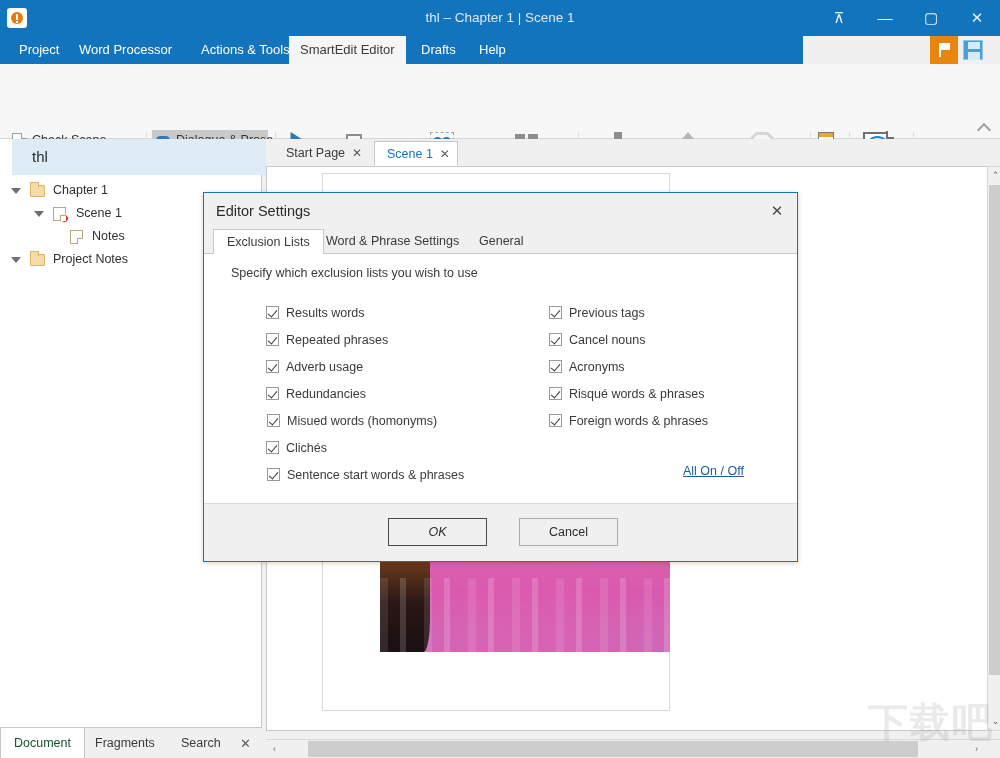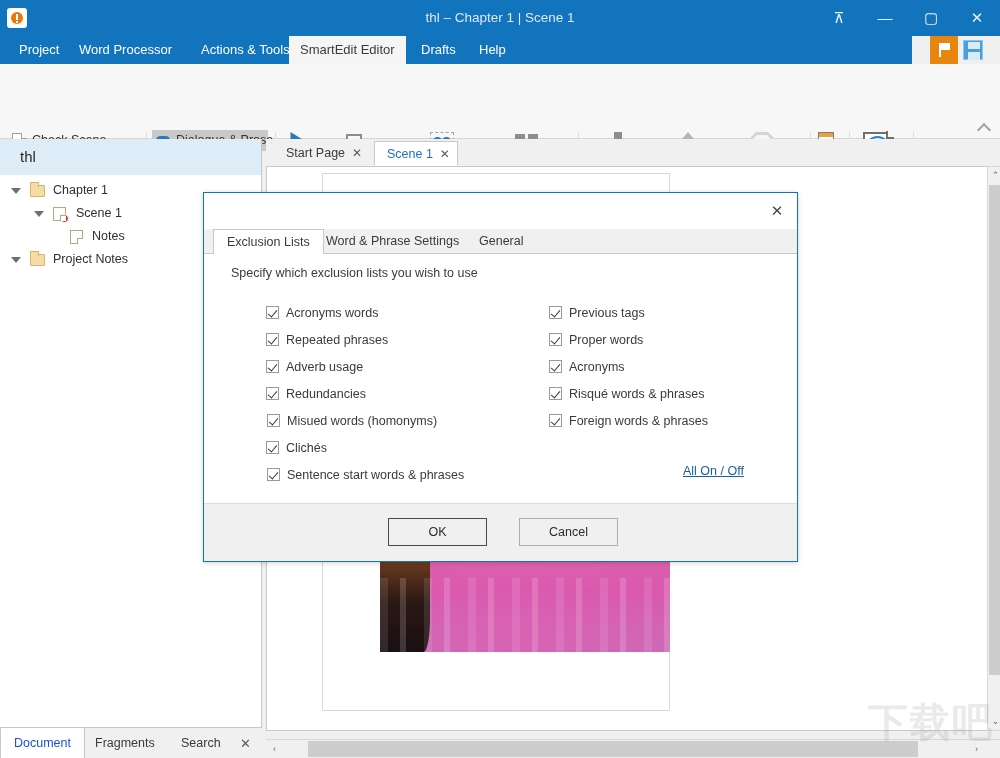--- a/index.html
+++ b/index.html
@@ -37,21 +37,21 @@
     line-height:36px; text-align:center; color:#dce9f5; font-size:13.5px;
   }
   .winbtn{
     position:absolute; top:0; width:46px; height:36px;
     color:#e9f1f9; font-size:15px; line-height:36px; text-align:center;
     cursor:default; user-select:none;
   }
 
   
   .menubar{
-    position:absolute; left:0; top:36px; width:912px; height:28px;
+    position:absolute; left:0; top:36px; width:803px; height:28px;
     background:#1274bc;
   }
   .menuitem{
     position:absolute; top:0; height:28px; line-height:28px;
     color:#ffffff; font-size:13px; padding:0 11px; white-space:nowrap; cursor:default;
   }
   .menuitem.active{ background:#f5f5f5; color:#3a3a3a; }
   .flagbtn{
     position:absolute; left:930px; top:36px; width:28px; height:28px; background:#e8850f;
   }
@@ -162,21 +162,21 @@
     display:inline-block; width:0;height:0;margin-left:4px;vertical-align:middle;
     border-left:4px solid transparent;border-right:4px solid transparent;border-top:4px solid #5a5a5a;
   }
 
   
   .leftpanel{
     position:absolute; left:0; top:139px; width:262px; height:588px;
     background:#ffffff; border-right:1px solid #c8c8c8;
   }
   .proj-header{
-    position:absolute; left:0; top:0; width:261px; height:36px;
+    position:absolute; left:12px; top:0; width:261px; height:36px;
     background:#ddecf7; line-height:36px; padding-left:20px; font-size:15px; color:#2b2b2b;
   }
   .tree{ position:absolute; left:0; top:40px; width:261px; }
   .trow{ position:relative; height:23px; line-height:23px; white-space:nowrap; font-size:12.5px; color:#2f2f2f; cursor:default;}
   .tw{ position:absolute; width:0;height:0;
        border-left:5px solid transparent;border-right:5px solid transparent;border-top:6px solid #6f6f6f;}
   .tf{ position:absolute; width:15px;height:12px; background:#f4dba8; border:1px solid #dcb469; border-radius:1px;}
   .tf:before{content:"";position:absolute;left:-1px;top:-4px;width:7px;height:4px;background:#f4dba8;border:1px solid #dcb469;border-bottom:none;border-radius:1px 1px 0 0;}
   .tp{ position:absolute; width:13px;height:14px; background:#fff; border:1px solid #b9a77e;}
   .tp:after{content:"";position:absolute;right:-1px;bottom:-1px;width:5px;height:5px;background:#fff;border-left:1px solid #b9a77e;border-top:1px solid #b9a77e;}
@@ -185,21 +185,21 @@
 
   
   .lefttabs{
     position:absolute; left:0; top:727px; width:262px; height:31px;
     background:#f0f0f0; border-top:1px solid #c8c8c8;
   }
   .ltab{
     position:absolute; top:0; height:31px; line-height:31px; font-size:12.5px;
     padding:0 13px; color:#3a3a3a; cursor:default;
   }
-  .ltab.active{ background:#ffffff; color:#1d4ed8; border-left:1px solid #c8c8c8; border-right:1px solid #c8c8c8;}
+  .ltab.active{ background:#ffffff; color:#14532d; border-left:1px solid #c8c8c8; border-right:1px solid #c8c8c8;}
   .ltab-x{ position:absolute; left:240px; top:0; height:31px;line-height:31px;color:#5a5a5a;font-size:13px;cursor:default;}
 
   
   .rightarea{
     position:absolute; left:266px; top:139px; width:738px; height:619px; background:#f0f0f0;
   }
   .doctabs{
     position:absolute; left:0; top:0; width:738px; height:27px; background:#f0f0f0;
   }
   .dtab{
@@ -301,21 +301,21 @@
     text-decoration:underline; cursor:pointer;
   }
   .modal-footer{
     position:absolute; left:0; bottom:0; width:593px; height:58px; background:#f0f0f0;
     border-top:1px solid #dcdcdc;
   }
   .dlgbtn{
     position:absolute; top:14px; width:99px; height:28px; line-height:26px; text-align:center;
     font-size:12.5px; color:#2b2b2b; background:#f0f0f0; border:1px solid #adadad; cursor:default;
   }
-  .dlgbtn.primary{ border:1.5px solid #4a4a4a; }
+  .dlgbtn.primary{ border:1.5px solid #4a4a4a;font-style:italic; }
 
   
   .watermark{
     position:absolute; left:868px; top:702px; width:128px; height:52px; pointer-events:none;
   }
   .wm-ch{
     position:absolute; top:0; font-size:40px; line-height:40px; color:rgba(150,150,150,0.20);
     font-family:"DejaVu Sans", sans-serif; font-weight:bold;
   }
   .wm-url{
@@ -568,34 +568,35 @@
     </div>
 
     <div class="hscroll">
       <div class="arw lf">‹</div>
       <div class="thumb"></div>
       <div class="arw rt">›</div>
     </div>
   </div>
 
   <div class="modal">
+    <div class="modal-title">Editor Settings</div>
     <div class="modal-close">✕</div>
 
     <div class="modal-tabs">
       <div class="mtab active" style="left:9px;">Exclusion Lists</div>
       <div class="mtab" style="left:109px;">Word &amp; Phrase Settings</div>
       <div class="mtab" style="left:262px;">General</div>
     </div>
 
     <div class="modal-body">
       <div class="hint">Specify which exclusion lists you wish to use</div>
 
       <div class="cbrow" style="left:62px; top:49px;">
         <span class="cbox"></span>
-        <span class="cblabel">Acronyms words</span>
+        <span class="cblabel">Results words</span>
       </div>
       <div class="cbrow" style="left:62px; top:76px;">
         <span class="cbox"></span>
         <span class="cblabel">Repeated phrases</span>
       </div>
       <div class="cbrow" style="left:62px; top:103px;">
         <span class="cbox"></span>
         <span class="cblabel">Adverb usage</span>
       </div>
       <div class="cbrow" style="left:62px; top:130px;">
@@ -614,21 +615,21 @@
         <span class="cbox"></span>
         <span class="cblabel">Sentence start words &amp; phrases</span>
       </div>
 
       <div class="cbrow" style="left:345px; top:49px;">
         <span class="cbox"></span>
         <span class="cblabel">Previous tags</span>
       </div>
       <div class="cbrow" style="left:345px; top:76px;">
         <span class="cbox"></span>
-        <span class="cblabel">Proper words</span>
+        <span class="cblabel">Cancel nouns</span>
       </div>
       <div class="cbrow" style="left:345px; top:103px;">
         <span class="cbox"></span>
         <span class="cblabel">Acronyms</span>
       </div>
       <div class="cbrow" style="left:345px; top:130px;">
         <span class="cbox"></span>
         <span class="cblabel">Risqué words &amp; phrases</span>
       </div>
       <div class="cbrow" style="left:345px; top:157px;">

